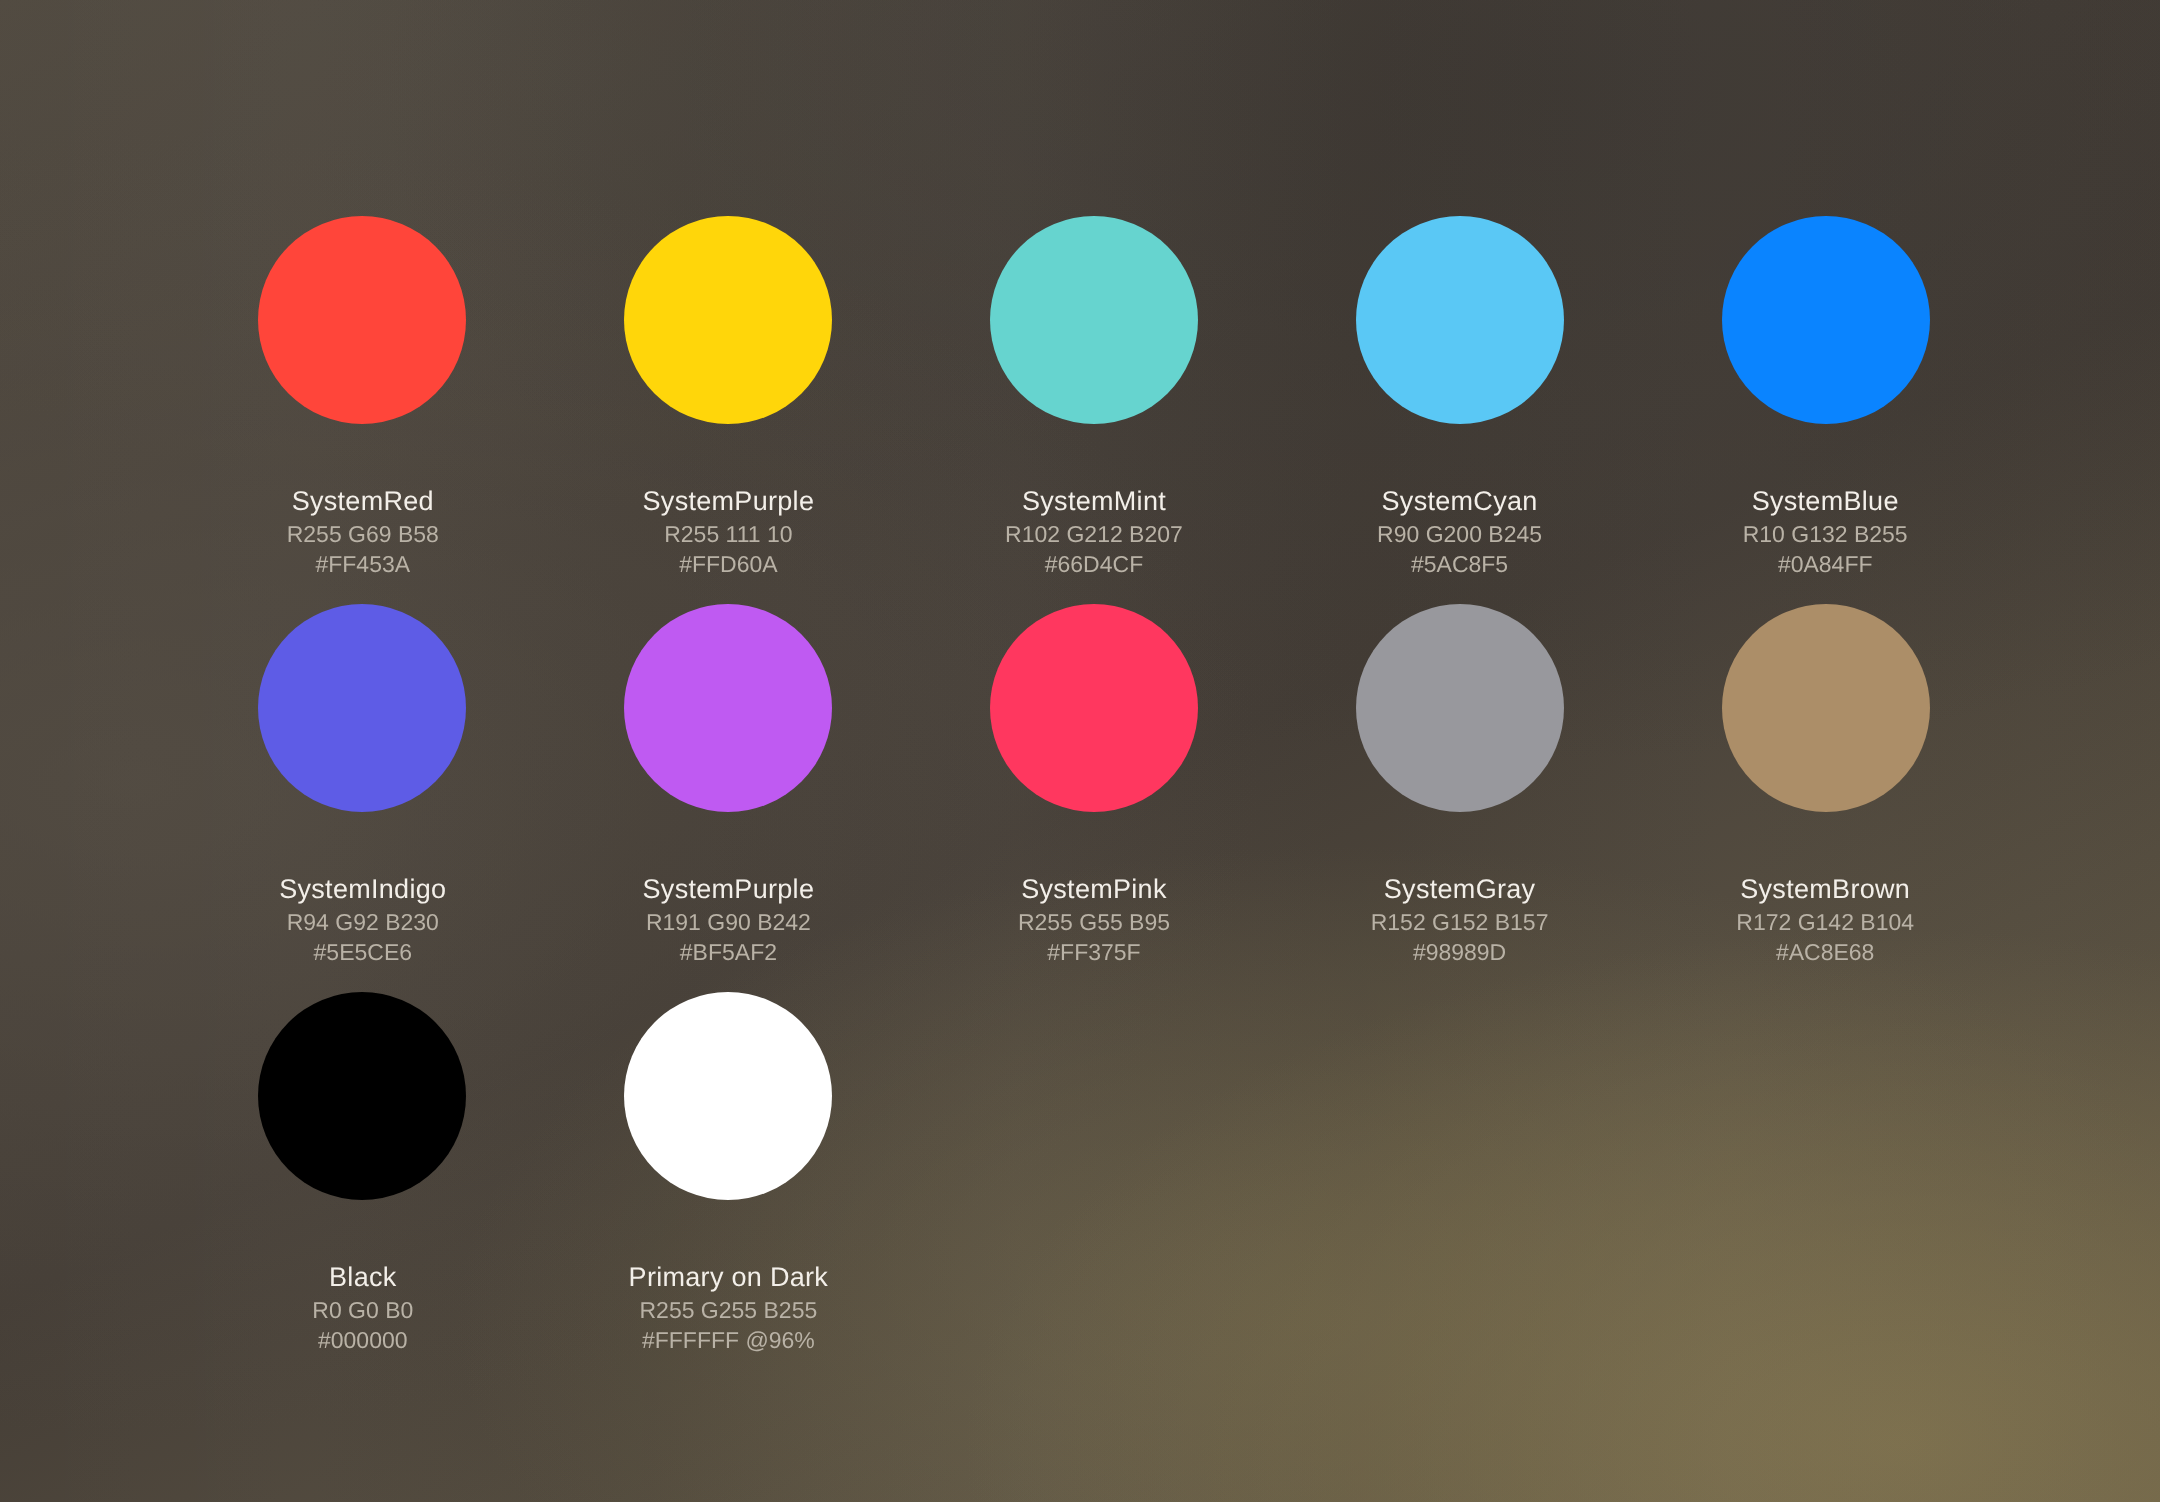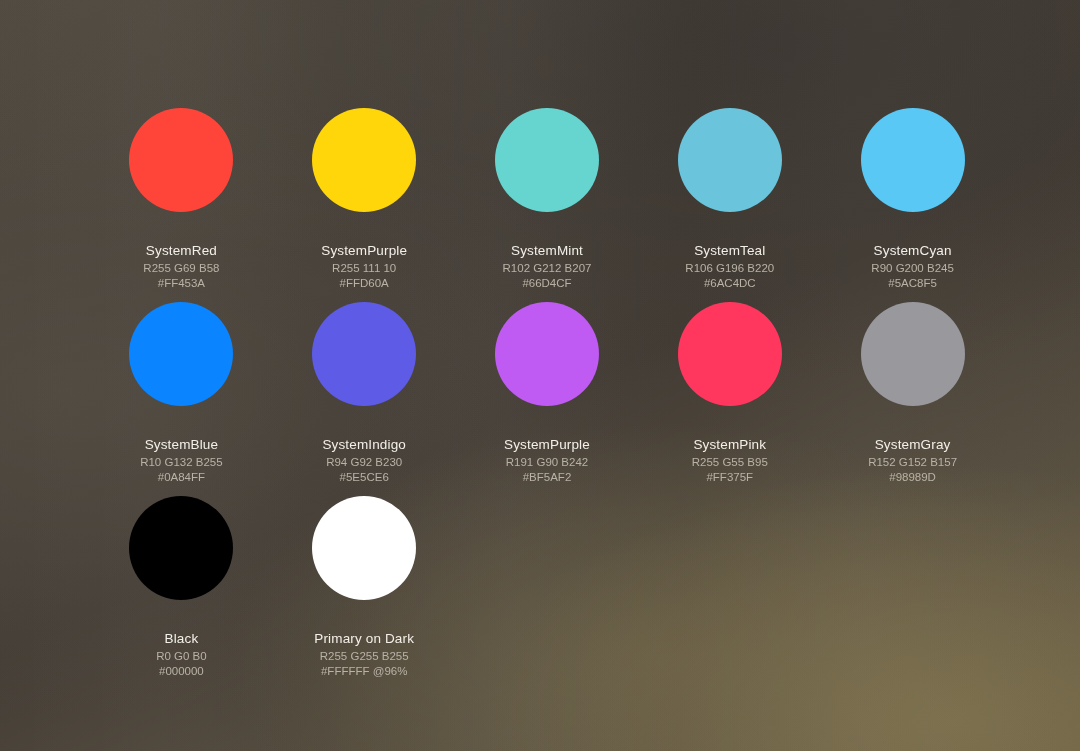--- a/index.html
+++ b/index.html
@@ -116,26 +116,20 @@
       <div class="swatch-rgb">R255 111 10</div>
       <div class="swatch-hex">#FFD60A</div>
     </div>
     <div class="swatch-cell">
       <div class="swatch-circle" style="background-color: rgb(102, 212, 207);"></div>
       <div class="swatch-name">SystemMint</div>
       <div class="swatch-rgb">R102 G212 B207</div>
       <div class="swatch-hex">#66D4CF</div>
     </div>
     <div class="swatch-cell">
-      <div class="swatch-circle" style="background-color: rgb(106, 196, 220);"></div>
-      <div class="swatch-name">SystemTeal</div>
-      <div class="swatch-rgb">R106 G196 B220</div>
-      <div class="swatch-hex">#6AC4DC</div>
-    </div>
-    <div class="swatch-cell">
       <div class="swatch-circle" style="background-color: rgb(90, 200, 245);"></div>
       <div class="swatch-name">SystemCyan</div>
       <div class="swatch-rgb">R90 G200 B245</div>
       <div class="swatch-hex">#5AC8F5</div>
     </div>
     <div class="swatch-cell">
       <div class="swatch-circle" style="background-color: rgb(10, 132, 255);"></div>
       <div class="swatch-name">SystemBlue</div>
       <div class="swatch-rgb">R10 G132 B255</div>
       <div class="swatch-hex">#0A84FF</div>
@@ -158,20 +152,26 @@
       <div class="swatch-rgb">R255 G55 B95</div>
       <div class="swatch-hex">#FF375F</div>
     </div>
     <div class="swatch-cell">
       <div class="swatch-circle" style="background-color: rgb(152, 152, 157);"></div>
       <div class="swatch-name">SystemGray</div>
       <div class="swatch-rgb">R152 G152 B157</div>
       <div class="swatch-hex">#98989D</div>
     </div>
     <div class="swatch-cell">
+      <div class="swatch-circle" style="background-color: rgb(172, 142, 104);"></div>
+      <div class="swatch-name">SystemBrown</div>
+      <div class="swatch-rgb">R172 G142 B104</div>
+      <div class="swatch-hex">#AC8E68</div>
+    </div>
+    <div class="swatch-cell">
       <div class="swatch-circle" style="background-color: rgb(0, 0, 0);"></div>
       <div class="swatch-name">Black</div>
       <div class="swatch-rgb">R0 G0 B0</div>
       <div class="swatch-hex">#000000</div>
     </div>
     <div class="swatch-cell">
       <div class="swatch-circle" style="background-color: rgb(255, 255, 255);"></div>
       <div class="swatch-name">Primary on Dark</div>
       <div class="swatch-rgb">R255 G255 B255</div>
       <div class="swatch-hex">#FFFFFF @96%</div>

